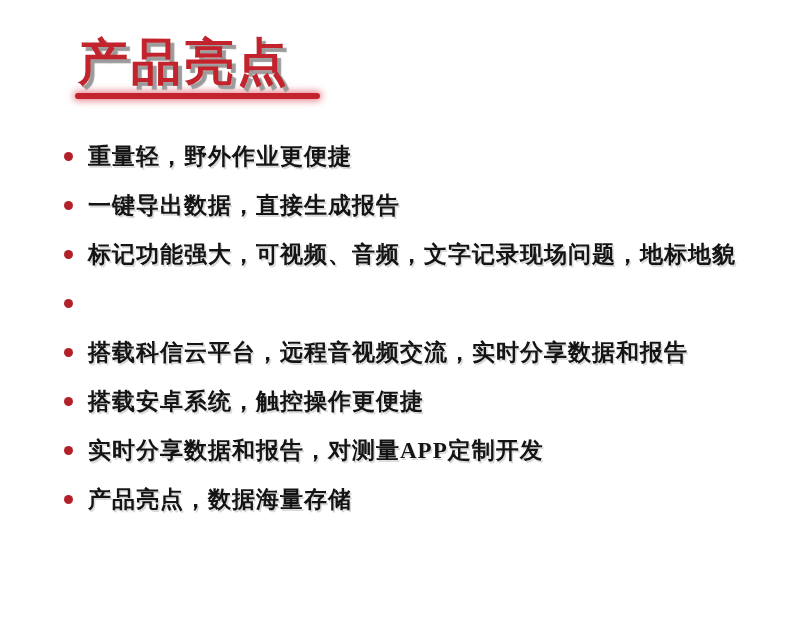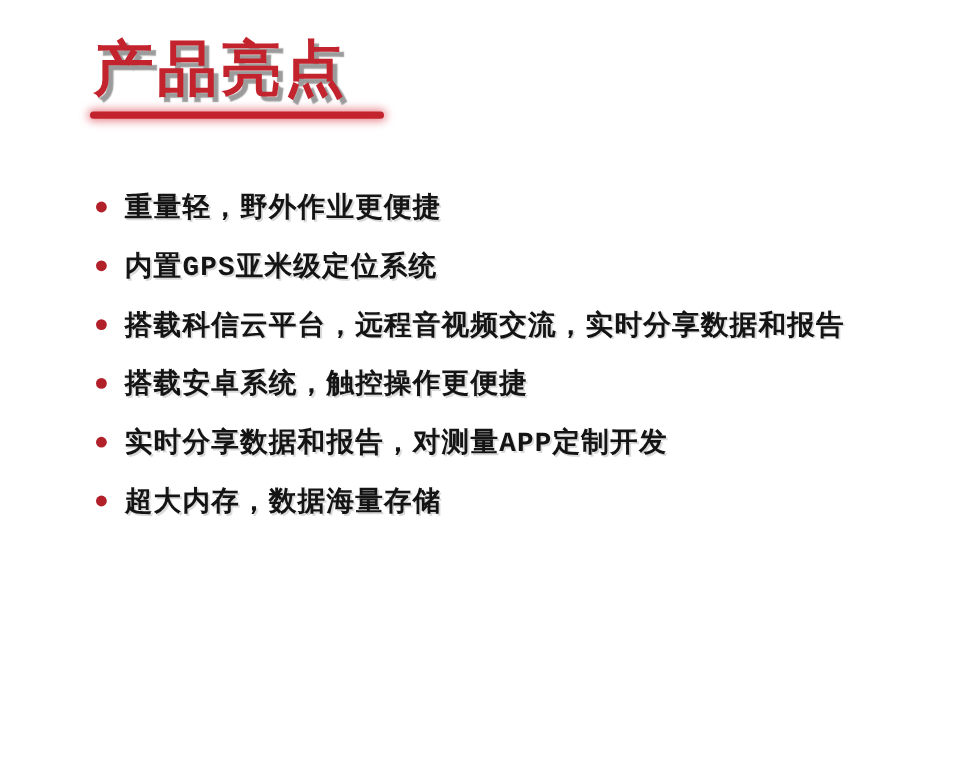--- a/index.html
+++ b/index.html
@@ -6,21 +6,21 @@
     margin: 0;
     padding: 0;
     background: #ffffff;
   }
   .slide {
     position: relative;
     width: 800px;
     height: 640px;
     background: var(--page-bg, #ffffff);
     overflow: hidden;
-    font-family: Liberation Mono, monospace;
+    font-family: Liberation Serif, serif;
   }
   .header {
     position: absolute;
     left: 78px;
     top: 34px;
   }
   .title {
     font-size: 50px;
     line-height: 1.12;
     font-weight: 900;
@@ -35,21 +35,21 @@
     width: 245px;
     height: 6px;
     border-radius: 3px;
     background: var(--accent, #c3232c);
     box-shadow: 0 0 7px 2px rgba(214, 40, 52, 0.55);
   }
   .highlights {
     position: absolute;
     left: 64px;
     top: 132px;
-    margin: 16px;
+    margin: 0;
     padding: 0;
     list-style: none;
   }
   .highlights li {
     display: flex;
     align-items: center;
     height: 49px;
     white-space: nowrap;
   }
   .dot {
@@ -76,35 +76,42 @@
   <div class="header">
     <div class="title">产品亮点</div>
     <div class="title-underline"></div>
   </div>
 
   <ul class="highlights">
     <li>
       <span class="dot"></span>
       <span class="item-text">重量轻，野外作业更便捷</span>
     </li>
+  <li>
+      <span class="dot"></span>
+      <span class="item-text">一键导出数据，直接生成报告</span>
+    </li>
       <li>
       <span class="dot"></span>
-      <span class="item-text">内置GPS亚米级定位系统</span>
+      <span class="item-text">标记功能强大，可视频、音频，文字记录现场问题，地标地貌</span>
+    </li>
+      <li>
+      <span class="dot"></span>
     </li>
       <li>
       <span class="dot"></span>
       <span class="item-text">搭载科信云平台，远程音视频交流，实时分享数据和报告</span>
     </li>
       <li>
       <span class="dot"></span>
       <span class="item-text">搭载安卓系统，触控操作更便捷</span>
     </li>
       <li>
       <span class="dot"></span>
       <span class="item-text">实时分享数据和报告，对测量APP定制开发</span>
     </li>
       <li>
       <span class="dot"></span>
-      <span class="item-text">超大内存，数据海量存储</span>
+      <span class="item-text">产品亮点，数据海量存储</span>
     </li>
     </ul>
 
 </div>
 
 </body></html>

